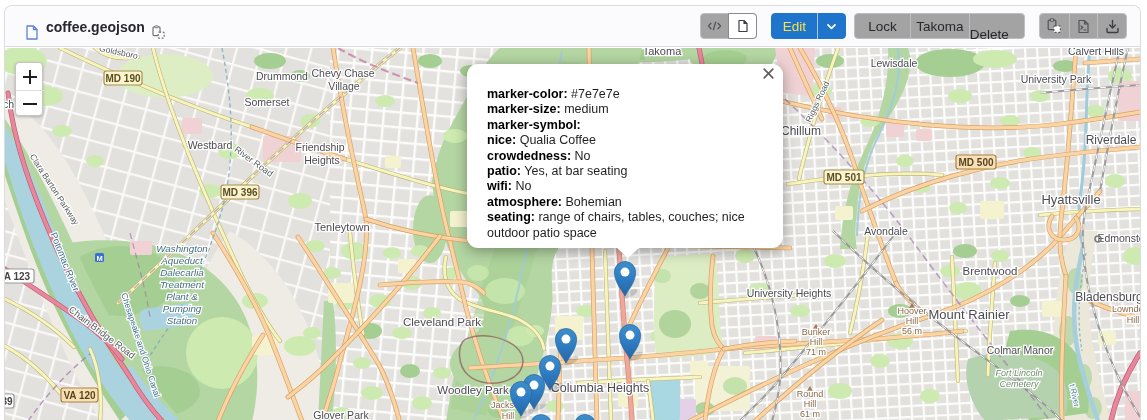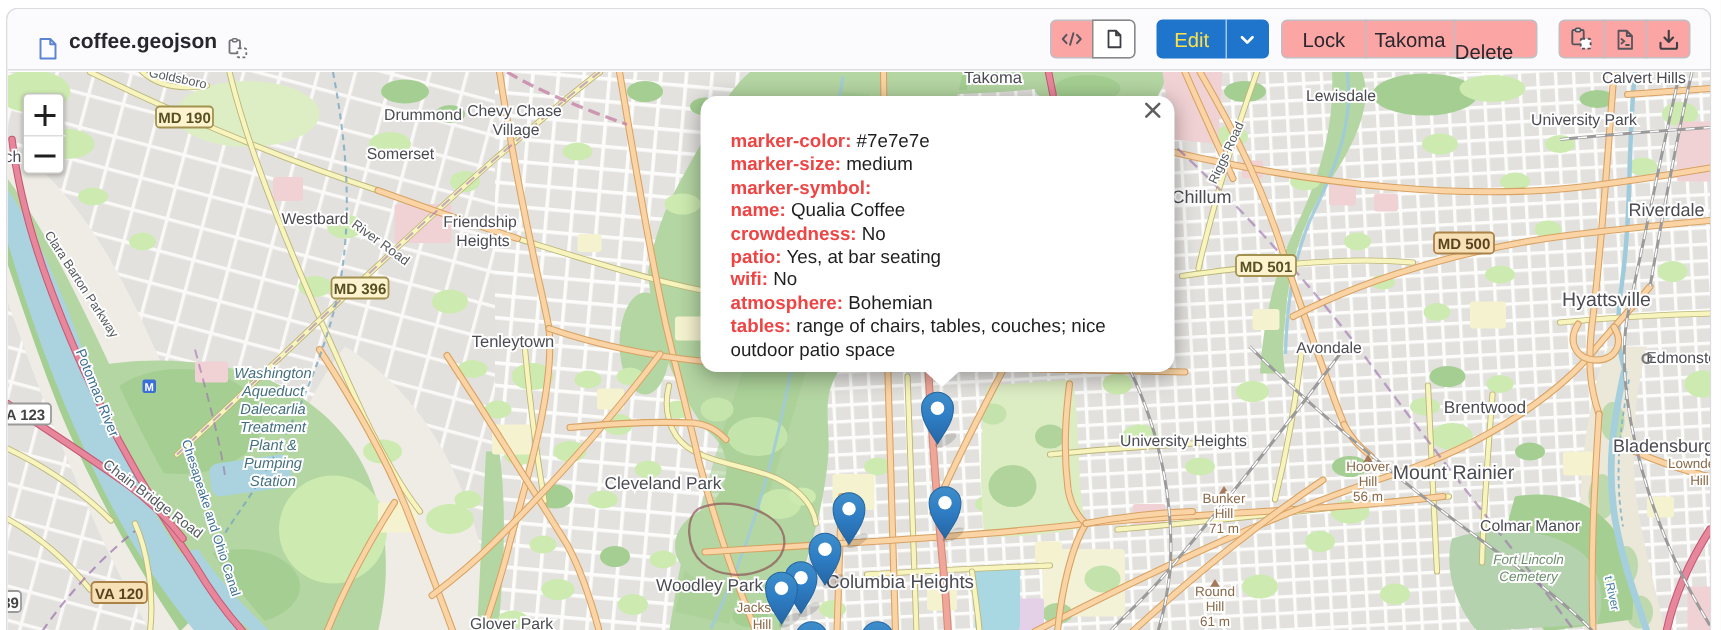--- a/index.html
+++ b/index.html
@@ -4,28 +4,28 @@
 <style>
   html,body{margin:0;padding:0;background:#fff;}
   *{box-sizing:border-box;}
   body{font-family:"Liberation Sans",sans-serif;}
   #stage{position:relative;width:1147px;height:420px;overflow:hidden;background:#fff;text-decoration:underline;}
   #card{position:absolute;left:4px;top:5px;width:1137px;height:415px;border:1px solid #dcdcde;border-bottom:none;border-radius:8px 8px 0 0;overflow:hidden;background:#fff;}
   #hdr{position:absolute;left:0;top:0;width:100%;height:41px;background:#fbfafd;border-bottom:1px solid #dcdcde;}
   .hl{position:absolute;top:0;height:41px;display:flex;align-items:center;}
   #fname{left:41px;font-weight:700;font-size:14px;color:#28272d;}
   #fsize{left:172px;font-size:12.8px;color:#626168;}
-  .btn{position:absolute;top:7px;height:26px;border:1px solid #bfbfc3;background:#fca5a5;border-radius:4px;display:flex;align-items:center;justify-content:center;font-size:13.5px;color:#28272d;}
+  .btn{position:absolute;top:7px;height:26px;border:1px solid #bfbfc3;background:#a3a3a3;border-radius:4px;display:flex;align-items:center;justify-content:center;font-size:13.5px;color:#28272d;}
   #map{position:absolute;left:0;top:42px;width:1135px;height:373px;overflow:hidden;}
   #mapsvg{position:absolute;left:0;top:0;}
   #zoomctl{position:absolute;left:10px;top:14px;width:28px;height:54px;background:#fff;border:1px solid #c7c5c0;border-radius:4px;box-shadow:0 1px 3px rgba(0,0,0,.25);}
   #zoomctl .sep{position:absolute;left:0;top:27px;width:28px;height:0;border-top:1px solid #ddd;}
   #popup{position:absolute;left:462px;top:16px;width:316px;height:184px;background:#fff;border-radius:11px;box-shadow:0 3px 14px rgba(0,0,0,.35);}
   #popup .ptxt{position:absolute;left:20px;top:23px;width:280px;font-size:12.5px;line-height:15.4px;color:#1f1f1f;}
-  #popup .ptxt b{color:#ef4444;}
+  #popup .ptxt b{color:#000000;}
   #popup .pcls{position:absolute;right:9px;top:4px;}
   #ptip{position:absolute;left:612px;top:200px;width:0;height:0;border-left:11px solid transparent;border-right:11px solid transparent;border-top:10px solid #fff;}
 </style>
 </head>
 <body>
 <div id="stage">
   <div id="card">
     <div id="hdr">
       <svg style="position:absolute;left:21px;top:19px" width="12" height="15" viewBox="0 0 12 15">
         <path d="M1 1 h6.5 l3.5 3.5 v9.5 h-10 z M7.5 1 v3.5 h3.5" fill="none" stroke="#5b84d2" stroke-width="1.3" stroke-linejoin="round"></path>
@@ -522,24 +522,24 @@
         <div style="position:absolute;left:7px;top:39.5px;width:14px;height:2.6px;background:#1f1f1f;"></div>
       </div>
       <div id="popup">
         <svg class="pcls" width="11" height="11" viewBox="0 0 11 11">
             <path d="M1.2 1.2 L9.8 9.8 M9.8 1.2 L1.2 9.8" stroke="#5f5f5f" stroke-width="1.7" stroke-linecap="round"></path>
           </svg>
         <div class="ptxt">
           <b>marker-color:</b> #7e7e7e<br>
           <b>marker-size:</b> medium<br>
           <b>marker-symbol:</b><br>
-          <b>name:</b> Qualia Coffee<br>
+          <b>nice:</b> Qualia Coffee<br>
           <b>crowdedness:</b> No<br>
           <b>patio:</b> Yes, at bar seating<br>
           <b>wifi:</b> No<br>
           <b>atmosphere:</b> Bohemian<br>
-          <b>tables:</b> range of chairs, tables, couches; nice outdoor patio space
+          <b>seating:</b> range of chairs, tables, couches; nice outdoor patio space
         </div>
       </div>
       <div id="ptip"></div>
     </div>
   </div>
 </div>
 
 </body></html>

